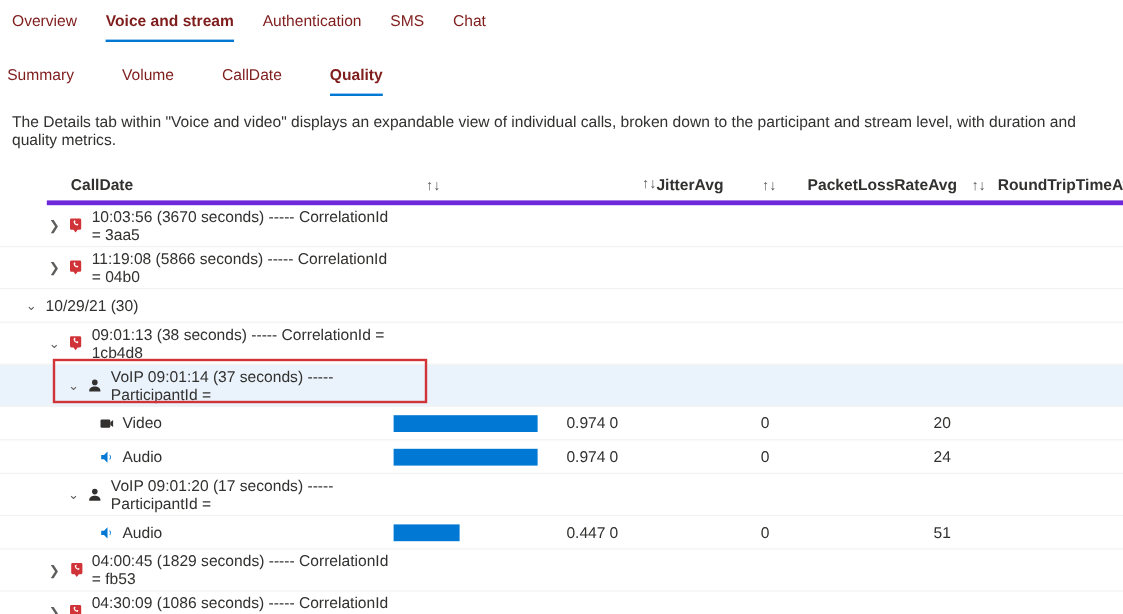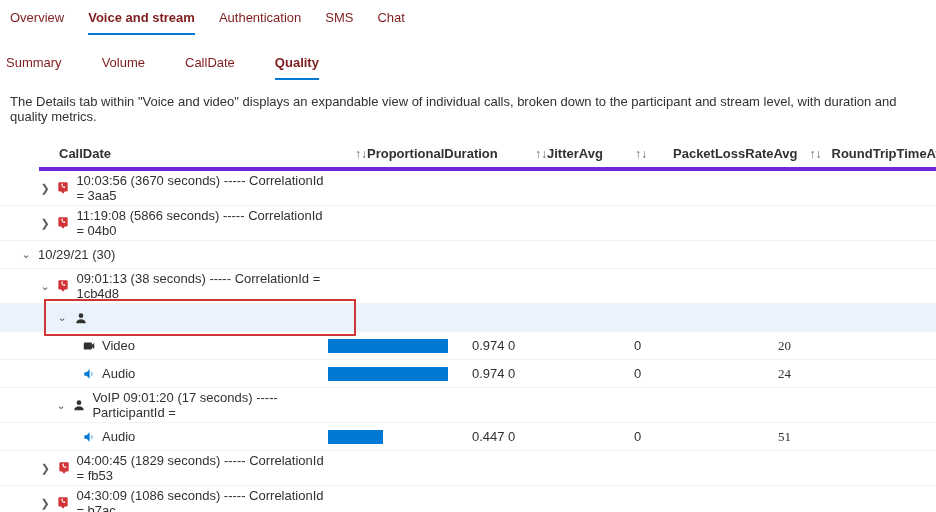--- a/index.html
+++ b/index.html
@@ -60,21 +60,21 @@
     min-height: 28px;
     padding: 2px 0;
   }
   .row.highlight {
     background: #eaf3fb;
   }
   .row .col-calldate { flex:0 0 328px; display:flex; align-items:center; gap:6px; }
   .row .col-prop { flex:0 0 180px; display:flex; align-items:center; gap:24px; }
   .row .col-jitter { flex:0 0 100px; }
   .row .col-packet { flex:0 0 160px; }
-  .row .col-rtt { flex:1 1 auto; padding-left:10px;font-family:Liberation Serif, serif;}
+  .row .col-rtt { flex:1 1 auto; padding-left:10px;}
   .indent-1 { padding-left: 20px; }
   .indent-2 { padding-left: 40px; }
   .indent-3 { padding-left: 56px; }
   .indent-5 { padding-left: 82px; }
   .chev { width:12px; text-align:center; color:#605e5c; cursor:pointer; font-size:11px;}
   .icon-phone {
     display:inline-flex; align-items:center; justify-content:center;
     width:14px; height:14px;
   }
   .bar-track { width:120px; height:14px; }
@@ -127,21 +127,20 @@
 
 <div class="table-wrap">
 <div class="table">
   <div class="thead">
     <div class="col-calldate">
       <span>CallDate</span>
       <span style="flex:1"></span>
       <span class="sort">↑↓</span>
     </div>
     <div class="col-prop">
-      <span>ProportionalDuration</span>
       <span style="flex:1"></span>
       <span class="sort">↑↓</span>
     </div>
     <div class="col-jitter">
       <span>JitterAvg</span>
       <span style="flex:1"></span>
       <span class="sort">↑↓</span>
     </div>
     <div class="col-packet">
       <span>PacketLossRateAvg</span>
@@ -199,20 +198,21 @@
   </div>
 
   <div class="row highlight" id="highlight-row">
     <div class="col-calldate indent-3">
       <span class="chev">⌄</span>
       <span class="icon-phone">
             <svg width="14" height="14">
               <use href="#person"></use>
             </svg>
           </span>
+      <span>VoIP 09:01:14 (37 seconds) ----- ParticipantId =</span>
     </div>
   </div>
 
   <div class="row">
     <div class="col-calldate indent-5">
       <span class="icon-phone">
             <svg width="14" height="14">
               <use href="#camera"></use>
             </svg>
           </span>

